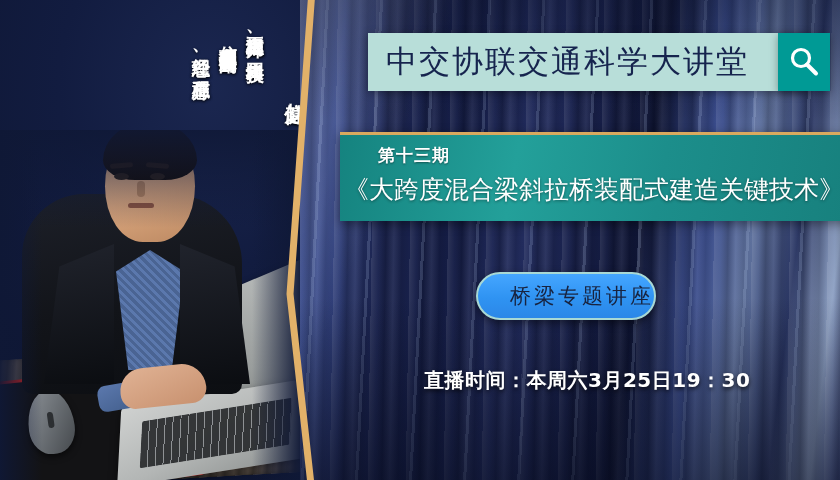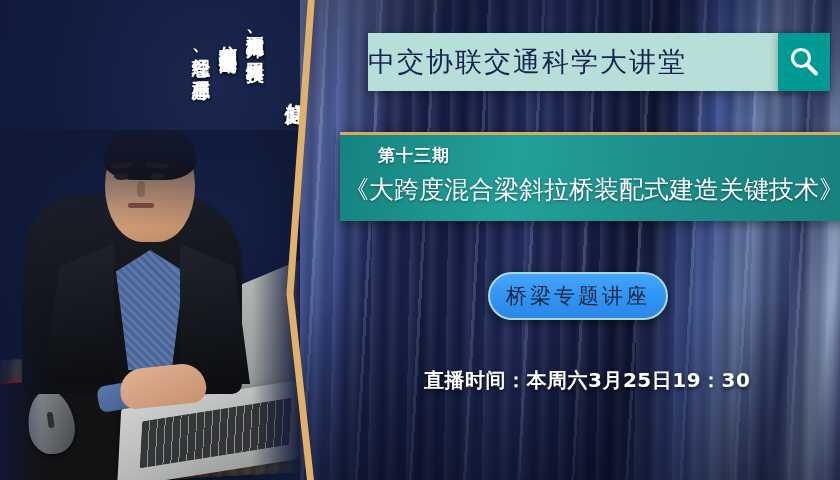--- a/index.html
+++ b/index.html
@@ -176,22 +176,22 @@
   }
 
   
   .title-banner{
     position:absolute;left:368px;top:33px;width:438px;height:58px;
     background:#b8ded9;
     display:flex;align-items:center;
     box-shadow:0 2px 8px rgba(0,0,0,.35);
   }
   .title-text{
-    color:#16244e;font-size:27px;font-weight:normal;letter-spacing:2px;
-    padding-left:0;white-space:nowrap;
+    color:#16244e;font-size:31px;font-weight:normal;letter-spacing:2px;
+    padding-left:18px;white-space:nowrap;
   }
   .search-box{
     position:absolute;left:778px;top:33px;width:52px;height:58px;
     background:#009a95;display:flex;align-items:center;justify-content:center;
     box-shadow:0 2px 8px rgba(0,0,0,.35);
   }
 
   
   .session-band{
     position:absolute;left:340px;top:132px;width:500px;height:86px;
@@ -205,24 +205,24 @@
     letter-spacing:1px;text-shadow:0 1px 2px rgba(0,0,0,.45);
   }
   .session-title{
     position:absolute;left:4px;top:38px;width:492px;text-align:right;
     color:#ffffff;font-size:25px;font-weight:normal;letter-spacing:0px;white-space:nowrap;
     text-shadow:0 1px 3px rgba(0,0,0,.45);
   }
 
   
   .pill{
-    position:absolute;left:488px;top:272px;width:176px;height:44px;
+    position:absolute;left:476px;top:272px;width:176px;height:44px;
     background:linear-gradient(180deg,#45a6ff 0%,#2f93f2 55%,#2b87e8 100%);
     border:2px solid #a8d8d4;border-radius:24px;
-    display:flex;align-items:center;justify-content:center;
+    display:flex;align-items:center;justify-content:flex-end;
     box-shadow:0 3px 8px rgba(0,0,0,.45);
   }
   .pill span{
     color:#18233f;font-size:21px;font-weight:normal;letter-spacing:3px;
   }
 
   
   .info-line{
     position:absolute;left:424px;color:#ffffff;font-size:20px;font-weight:bold;
     letter-spacing:.5px;white-space:nowrap;

